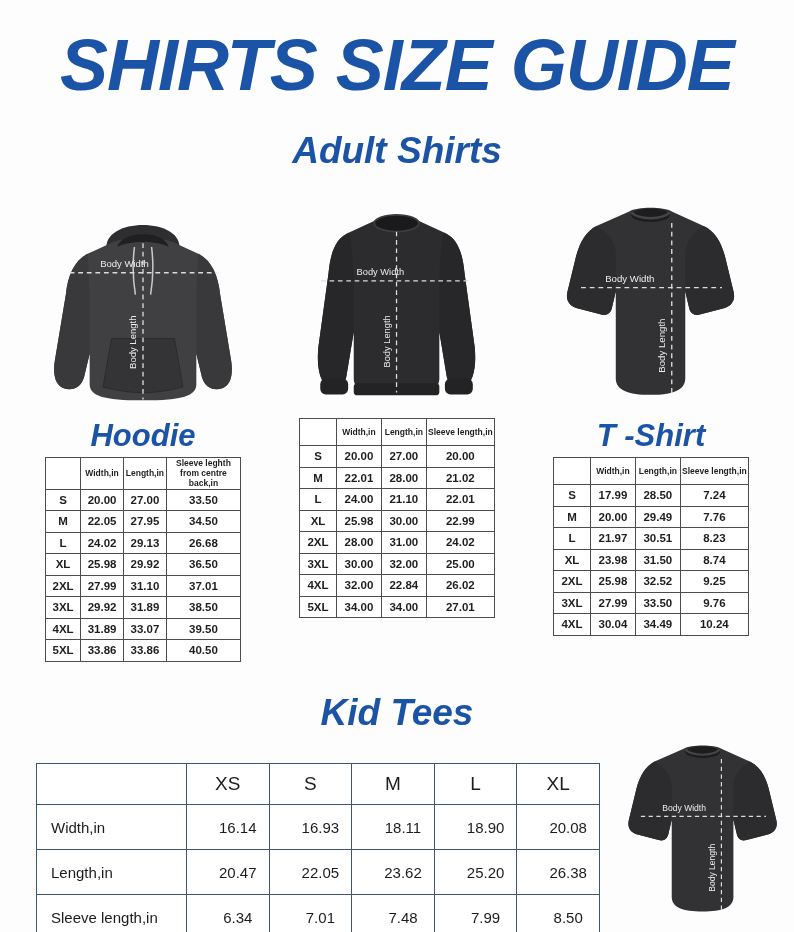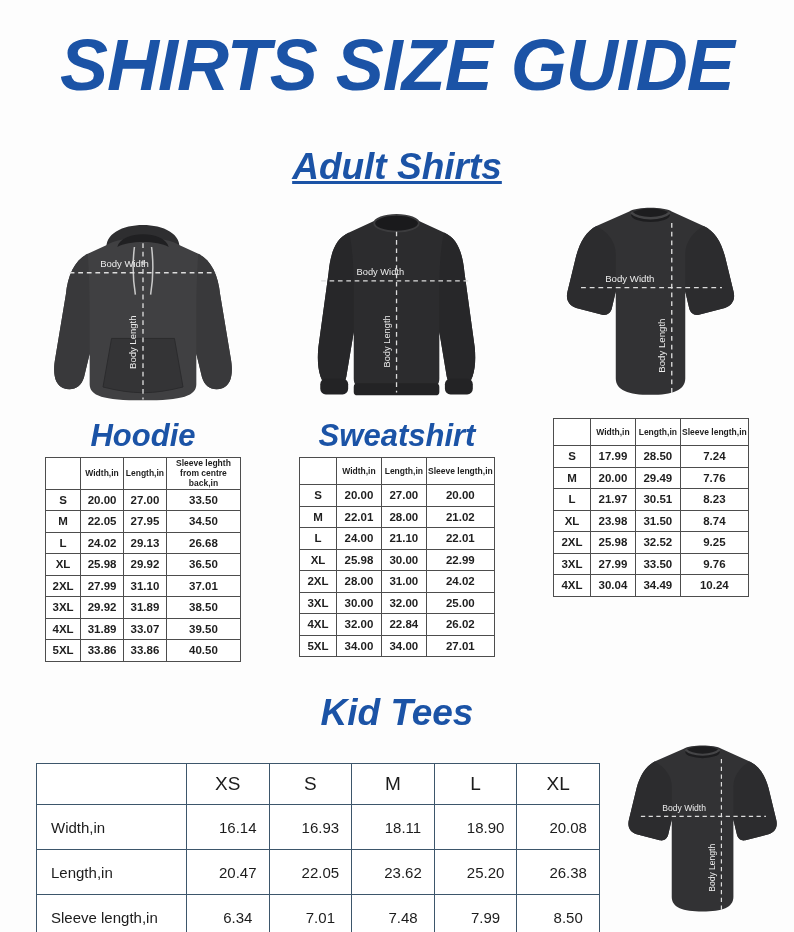--- a/index.html
+++ b/index.html
@@ -10,21 +10,21 @@
   }
   .page-title {
     position:absolute; top:24px; left:0; width:100%;
     text-align:center; font-size:72px; font-weight:bold; font-style:italic;
     color:#1b53a6; letter-spacing:-1px; white-space:nowrap;
   }
   .section-heading {
     position:absolute; width:100%; text-align:center;
     font-weight:bold; font-style:italic; color:#1b53a6; white-space:nowrap;
   }
-  #adult-heading { top:146px; font-size:37px;text-decoration:underline; }
+  #adult-heading { top:130px; font-size:37px; }
   #kids-heading  { top:692px; font-size:37px; }
 
   .adult-row {
     position:absolute; top:196px; left:0; width:100%;
     display:flex; justify-content:center; gap:58px;
   }
   .product-col { width:196px; display:flex; flex-direction:column; align-items:center; }
   .product-img { width:200px; height:222px; flex:none; }
   .product-label {
     font-size:31px; font-weight:bold; font-style:italic; color:#1b53a6;
@@ -157,21 +157,20 @@
       <path d="M158,35 C172,41 178,56 180,78 L191,158 C193,178 190,196 180,201 C171,205 163,200 161,190 L153,142 L153,95 C153,70 155,48 158,35 Z" fill="#272729"></path>
       <ellipse cx="107" cy="25" rx="24" ry="9" fill="#1a1a1c" stroke="#3c3c3e" stroke-width="2"></ellipse>
       <rect x="25" y="192" width="30" height="17" rx="6" fill="#232325"></rect>
       <rect x="159" y="192" width="30" height="17" rx="6" fill="#232325"></rect>
       <rect x="61" y="197" width="92" height="13" rx="4" fill="#232325"></rect>
       <line x1="26" y1="87" x2="188" y2="87" stroke="#dcdcdc" stroke-width="1.4" stroke-dasharray="5,4"></line>
       <line x1="107" y1="34" x2="107" y2="207" stroke="#dcdcdc" stroke-width="1.4" stroke-dasharray="5,4"></line>
       <text x="64" y="81" font-size="10" fill="#ececec">Body Width</text>
       <text x="100" y="152" font-size="10" fill="#ececec" text-anchor="middle" transform="rotate(-90 100 152)">Body Length</text>
     </svg>
-    <div class="product-label">Sweatshirt</div>
     <table class="size-table">
       <colgroup>
           <col style="width:19%">
           <col style="width:23%">
           <col style="width:23%">
           <col style="width:35%">
         </colgroup>
     <thead>
           <tr>
             <th></th>
@@ -238,20 +237,21 @@
       <path d="M80,16 C88,11 116,11 124,16 L157,31 C168,36 175,47 179,62 L188,99 C190,107 187,113 179,116 L152,123 C147,124 143,121 142,116 L138,99 L138,189 C138,201 125,206 102,206 C79,206 66,201 66,189 L66,99 L62,116 C61,121 57,124 52,123 L25,116 C17,113 14,107 16,99 L25,62 C29,47 36,36 46,31 Z" fill="#323234"></path>
       <path d="M46,31 C36,36 29,47 25,62 L16,99 C14,107 17,113 25,116 L52,123 C57,124 61,121 62,116 L66,99 L66,60 C66,48 58,37 46,31 Z" fill="#2c2c2e"></path>
       <path d="M157,31 C168,36 175,47 179,62 L188,99 C190,107 187,113 179,116 L152,123 C147,124 143,121 142,116 L138,99 L138,60 C138,48 146,37 157,31 Z" fill="#2c2c2e"></path>
       <ellipse cx="102" cy="20" rx="20" ry="7" fill="#1d1d1f"></ellipse>
       <path d="M82,17 C90,25 114,25 122,17" stroke="#454547" stroke-width="2.5" fill="none"></path>
       <line x1="30" y1="95" x2="176" y2="95" stroke="#dcdcdc" stroke-width="1.4" stroke-dasharray="5,4"></line>
       <line x1="124" y1="28" x2="124" y2="204" stroke="#dcdcdc" stroke-width="1.4" stroke-dasharray="5,4"></line>
       <text x="55" y="89" font-size="10" fill="#ececec">Body Width</text>
       <text x="117" y="155" font-size="10" fill="#ececec" text-anchor="middle" transform="rotate(-90 117 155)">Body Length</text>
     </svg>
+    <div class="product-label">T -Shirt</div>
     <table class="size-table">
       <colgroup>
           <col style="width:19%">
           <col style="width:23%">
           <col style="width:23%">
           <col style="width:35%">
         </colgroup>
     <thead>
           <tr>
             <th></th>

